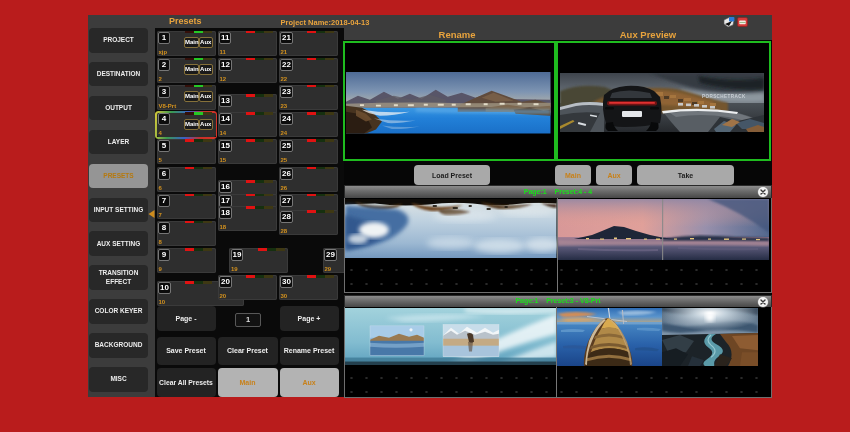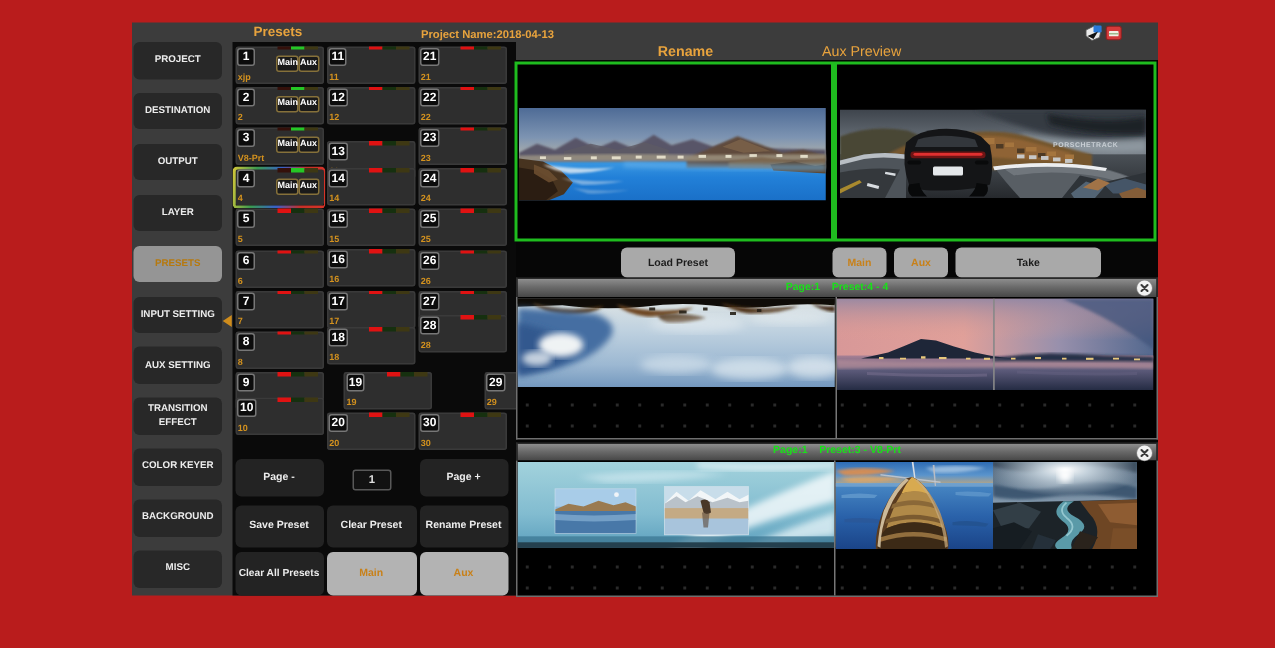--- a/index.html
+++ b/index.html
@@ -147,21 +147,21 @@
         <div class="num">8</div>
         <div class="lab">8</div>
       </div>
       <div class="cell" style="left:156.5px;top:248.1px;">
         <div class="led r0 lit-r"></div>
         <div class="led r1 dim-g"></div>
         <div class="led r2 dim-y"></div>
         <div class="num">9</div>
         <div class="lab">9</div>
       </div>
-      <div class="cell" style="left:156.5px;top:265px;">
+      <div class="cell" style="left:156.5px;top:281px;padding-left:28px;">
         <div class="led r0 lit-r"></div>
         <div class="led r1 dim-g"></div>
         <div class="led r2 dim-y"></div>
         <div class="num">10</div>
         <div class="lab">10</div>
       </div>
       <div class="cell" style="left:217.5px;top:30.5px;text-decoration:underline;">
         <div class="led r0 lit-r"></div>
         <div class="led r1 dim-g"></div>
         <div class="led r2 dim-y"></div>
@@ -189,35 +189,35 @@
         <div class="num">14</div>
         <div class="lab">14</div>
       </div>
       <div class="cell" style="left:217.5px;top:139.3px;">
         <div class="led r0 lit-r"></div>
         <div class="led r1 dim-g"></div>
         <div class="led r2 dim-y"></div>
         <div class="num">15</div>
         <div class="lab">15</div>
       </div>
-      <div class="cell" style="left:217.5px;top:166px;">
+      <div class="cell" style="left:217.5px;top:180px;">
         <div class="led r0 lit-r"></div>
         <div class="led r1 dim-g"></div>
         <div class="led r2 dim-y"></div>
         <div class="num">16</div>
         <div class="lab">16</div>
       </div>
       <div class="cell" style="left:217.5px;top:193.7px;text-decoration:underline;">
         <div class="led r0 lit-r"></div>
         <div class="led r1 dim-g"></div>
         <div class="led r2 dim-y"></div>
         <div class="num">17</div>
         <div class="lab">17</div>
       </div>
-      <div class="cell" style="left:217.5px;top:218px;">
+      <div class="cell" style="left:217.5px;top:206px;">
         <div class="led r0 lit-r"></div>
         <div class="led r1 dim-g"></div>
         <div class="led r2 dim-y"></div>
         <div class="num">18</div>
         <div class="lab">18</div>
       </div>
       <div class="cell" style="left:229px;top:248.1px;">
         <div class="led r0 lit-r"></div>
         <div class="led r1 dim-g"></div>
         <div class="led r2 dim-y"></div>
@@ -309,21 +309,21 @@
   <div class="dkb" style="left:279.5px;top:305.8px;width:59px;height:25.5px;">Page +</div>
   <div class="dkb" style="left:156.5px;top:337px;width:59px;height:27.8px;">Save Preset</div>
   <div class="dkb" style="left:217.5px;top:337px;width:60px;height:27.8px;">Clear Preset</div>
   <div class="dkb" style="left:279.5px;top:337px;width:59px;height:27.8px;">Rename Preset</div>
   <div class="dkb" style="left:156.5px;top:368.3px;width:59px;height:28.7px;font-size:6.8px;">Clear All Presets</div>
   <div class="gyb org" style="left:217.5px;top:368.3px;width:60px;height:28.7px;background:#b3b3b3;">Main</div>
   <div class="gyb org" style="left:279.5px;top:368.3px;width:59px;height:28.7px;background:#b3b3b3;">Aux</div>
 
   <div id="rp" class="abs"></div>
   <div class="abs" style="left:357px;top:28.5px;width:200px;text-align:center;color:#e8a33d;font-size:9.5px;font-weight:bold;">Rename</div>
-  <div class="abs" style="left:548px;top:28.5px;width:200px;text-align:left;color:#e8a33d;font-size:9.5px;font-weight:normal;">Aux Preview</div>
+  <div class="abs" style="left:548px;top:28.5px;width:200px;text-align:center;color:#e8a33d;font-size:9.5px;font-weight:bold;">Aux Preview</div>
 
   <div class="gbox" style="left:343px;top:41px;width:209px;height:116px;"></div>
   <div class="gbox" style="left:556px;top:41px;width:211px;height:116px;"></div>
 
   <svg id="imgA" class="abs" style="left:346px;top:72px;" width="204.5" height="61.5" viewBox="0 0 205 62" preserveAspectRatio="none">
     <defs>
       <linearGradient id="aSky" x1="0" y1="0" x2="0" y2="1">
         <stop offset="0" stop-color="#4e6b96"></stop>
           <stop offset="0.55" stop-color="#7d94b2"></stop>
           <stop offset="1" stop-color="#bdb8a8"></stop>

